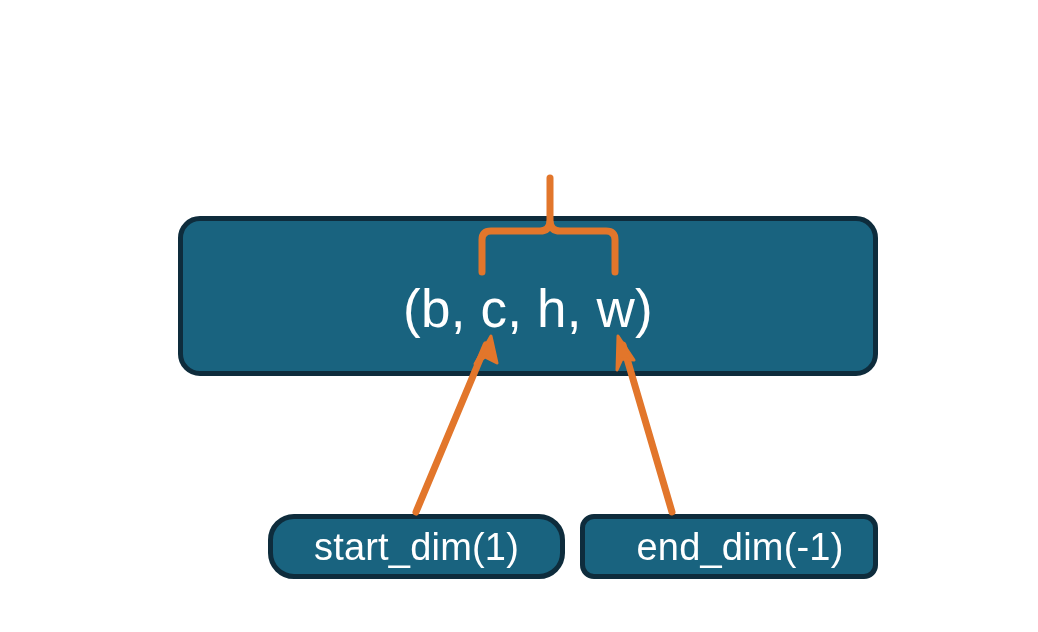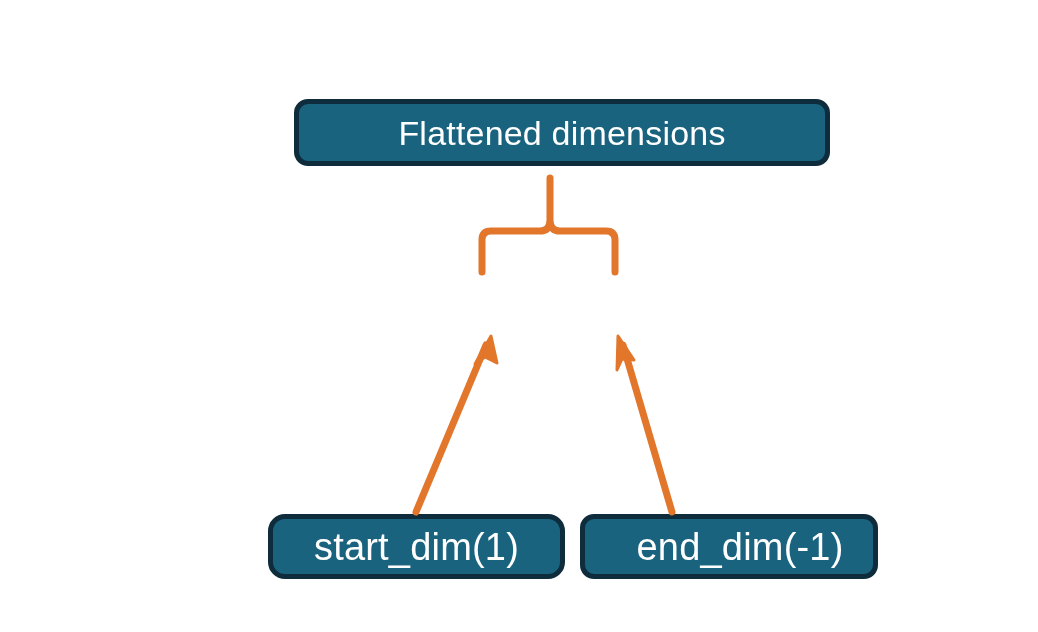--- a/index.html
+++ b/index.html
@@ -49,21 +49,21 @@
     font-size: 53px;
   }
   #node-shape .node-label {
     transform: translateY(12px);
   }
   #node-start-dim {
     left: 268px;
     top: 514px;
     width: 297px;
     height: 65px;
-    border-radius: 17px;
+    border-radius: 26px;
     font-size: 38px;
   }
   #node-end-dim {
     left: 580px;
     top: 514px;
     width: 298px;
     height: 65px;
     border-radius: 14px;
     font-size: 38px;
     padding-left: 22px;
@@ -88,24 +88,24 @@
     height: 632px;
     z-index: 4;
     pointer-events: none;
   }
 </style>
 </head>
 <body>
 
 <div id="canvas">
 
-  <div class="node" id="node-flattened">
-    <span class="node-label">Flattened dimensions</span>
+
+  <div class="node" id="node-shape">
+    <span class="node-label">(b, c, h, w)</span>
   </div>
-
 
   <div class="node" id="node-start-dim">
     <span class="node-label">start_dim(1)</span>
   </div>
 
   <div class="node" id="node-end-dim">
     <span class="node-label">end_dim(-1)</span>
   </div>
 
   <svg id="connector-layer" viewBox="0 0 1038 632">

